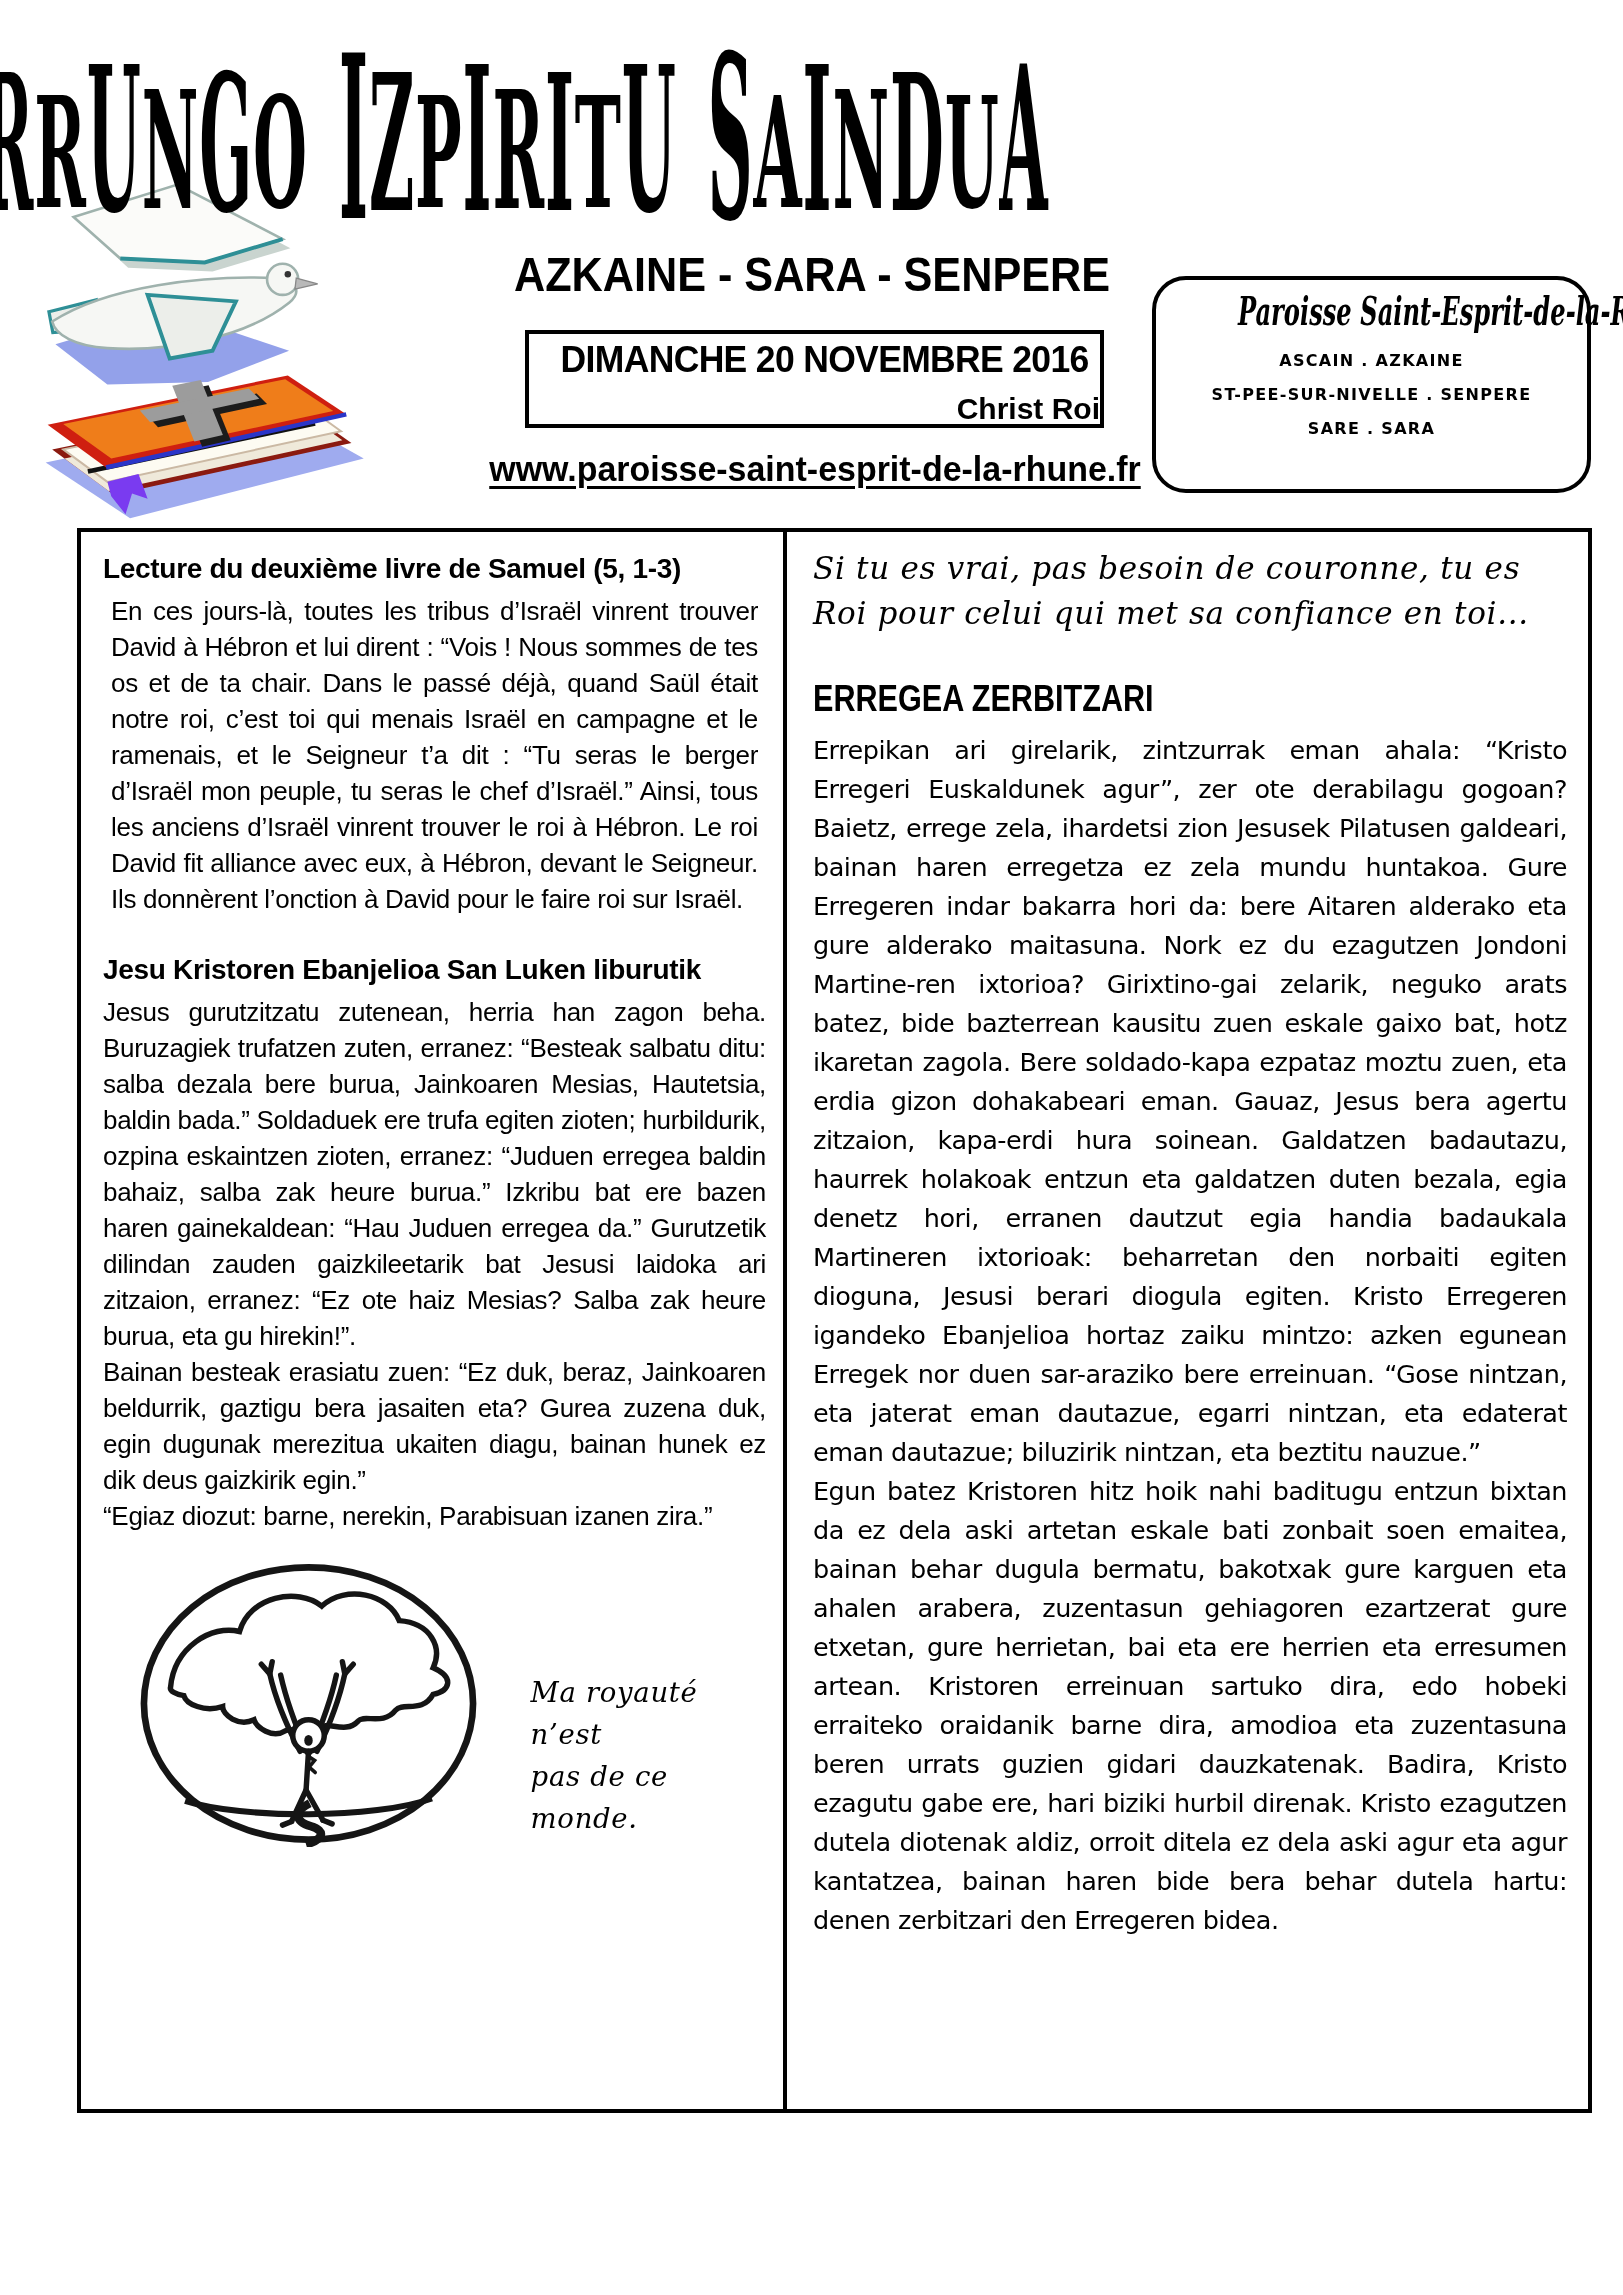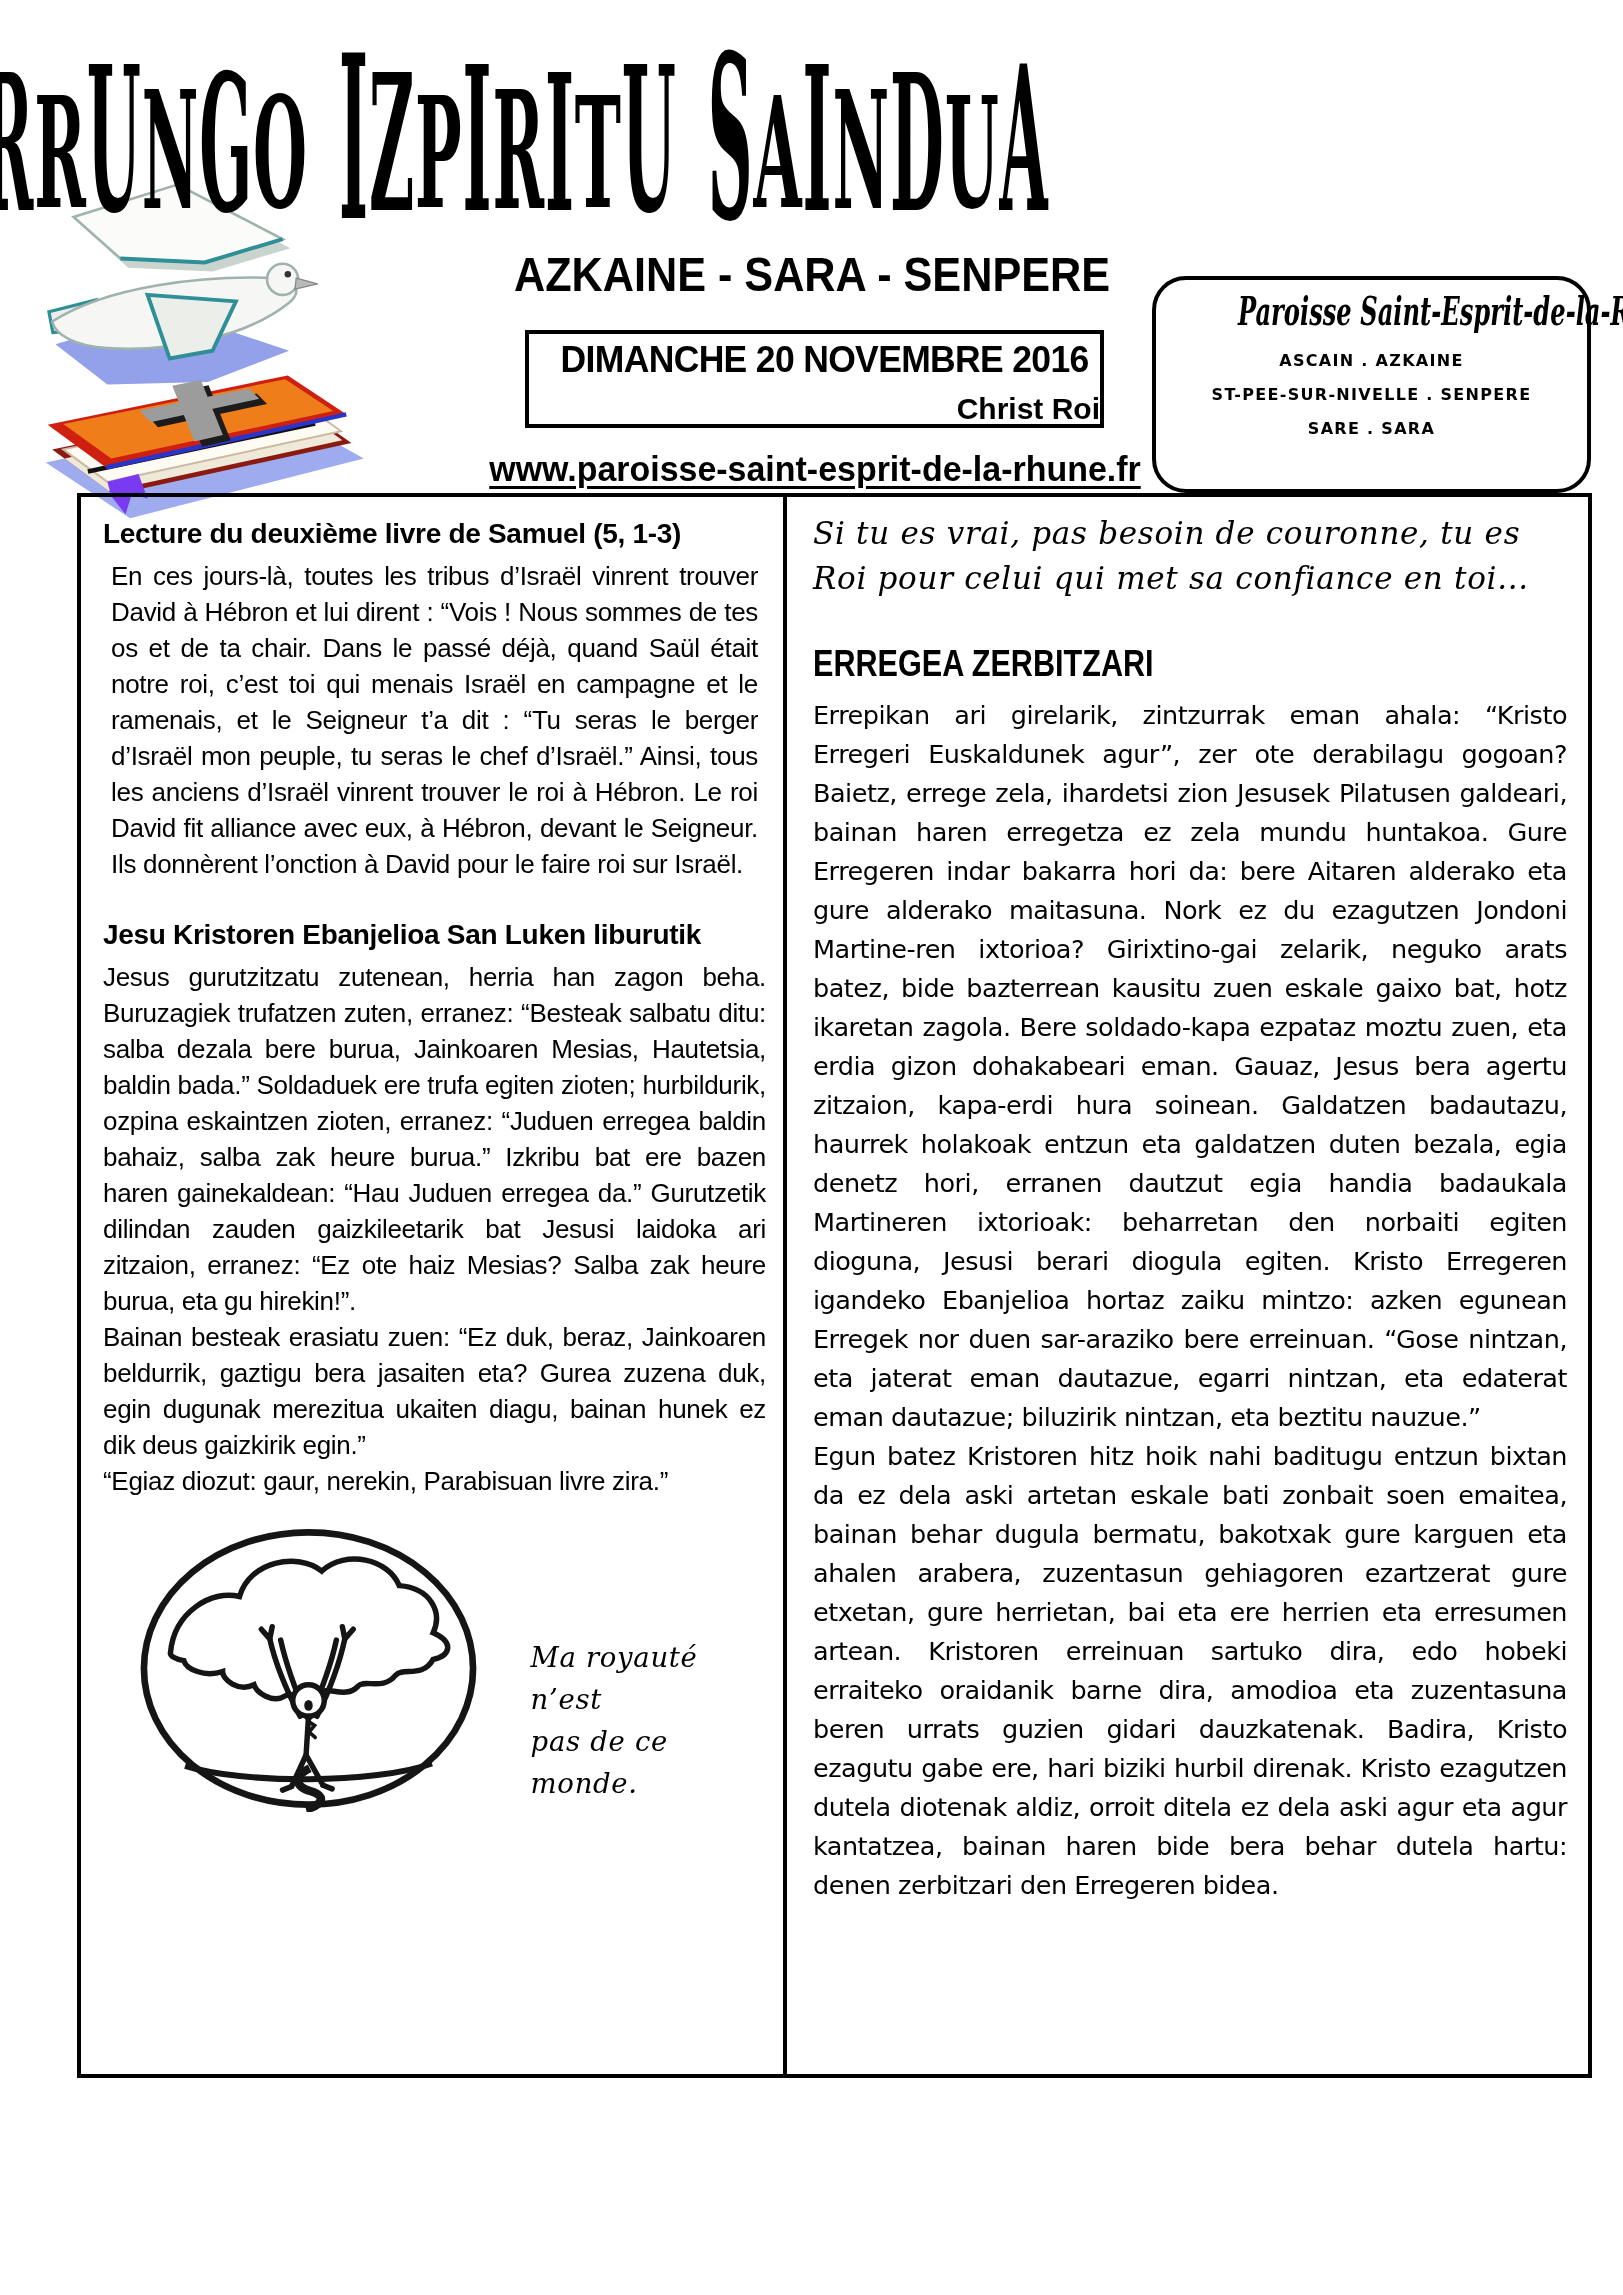--- a/index.html
+++ b/index.html
@@ -45,21 +45,21 @@
     font-family:"DejaVu Serif",serif;font-style:italic;font-weight:bold;
     font-size:39px;white-space:nowrap;transform:scaleX(.62);transform-origin:center;
   }
   .parish-line{
     font-family:"DejaVu Sans",sans-serif;font-weight:bold;font-size:16px;
     line-height:34px;letter-spacing:1.3px;white-space:nowrap;
   }
   .parish-lines{margin-top:10.5px;}
   
   .content-box{
-    position:absolute;left:77px;top:493px;width:1515px;height:1585px;
+    position:absolute;left:77px;top:528px;width:1515px;height:1585px;
     border:4.6px solid #000;box-sizing:border-box;display:flex;
   }
   .col-left{
     width:706px;flex:none;border-right:4.6px solid #000;box-sizing:border-box;
     padding:15.7px 17px 0 22px;
   }
   .col-right{flex:1;padding:10.5px 21px 0 26px;box-sizing:border-box;}
   .reading-title{
     font-size:28px;font-weight:bold;margin:5.2px 0 7.9px 0;letter-spacing:-0.3px;
   }
@@ -159,21 +159,21 @@
   <div class="content-box">
 
     <section class="col-left">
       <h3 class="reading-title">Lecture du deuxième livre de Samuel (5, 1-3)</h3>
       <p class="fr-text">En ces jours-là, toutes les tribus d’Israël vinrent trouver David à Hébron et lui dirent : “Vois ! Nous sommes de tes os et de ta chair. Dans le passé déjà, quand Saül était notre roi, c’est toi qui menais Israël en campagne et le ramenais, et le Seigneur t’a dit : “Tu seras le berger d’Israël mon peuple, tu seras le chef d’Israël.” Ainsi, tous les anciens d’Israël vinrent trouver le roi à Hébron. Le roi David fit alliance avec eux, à Hébron, devant le Seigneur. Ils donnèrent l’onction à David pour le faire roi sur Israël.</p>
 
       <h3 class="reading-title second">Jesu Kristoren Ebanjelioa San Luken liburutik</h3>
       <div class="eu-gospel">
         <p>Jesus gurutzitzatu zutenean, herria han zagon beha. Buruzagiek trufatzen zuten, erranez: “Besteak salbatu ditu: salba dezala bere burua, Jainkoaren Mesias, Hautetsia, baldin bada.” Soldaduek ere trufa egiten zioten; hurbildurik, ozpina eskaintzen zioten, erranez: “Juduen erregea baldin bahaiz, salba zak heure burua.” Izkribu bat ere bazen haren gainekaldean: “Hau Juduen erregea da.” Gurutzetik dilindan zauden gaizkileetarik bat Jesusi laidoka ari zitzaion, erranez: “Ez ote haiz Mesias? Salba zak heure burua, eta gu hirekin!”.</p>
         <p>Bainan besteak erasiatu zuen: “Ez duk, beraz, Jainkoaren beldurrik, gaztigu bera jasaiten eta? Gurea zuzena duk, egin dugunak merezitua ukaiten diagu, bainan hunek ez dik deus gaizkirik egin.”</p>
-        <p>“Egiaz diozut: gaur, nerekin, Parabisuan livre zira.”</p>
+        <p>“Egiaz diozut: barne, nerekin, Parabisuan izanen zira.”</p>
       </div>
 
       <div class="illustration-row">
 
         <svg class="egg-svg" viewBox="0 0 600 470" aria-hidden="true">
           <ellipse cx="300" cy="235" rx="272" ry="225" fill="#fff" stroke="#151515" stroke-width="11"></ellipse>
 
           <path d="M72,208 C78,142 140,104 186,116 C202,58 282,42 322,74 C362,38 432,54 450,98
                    C502,102 522,142 506,176 C542,192 534,214 506,220
                    C488,252 456,232 444,246 C424,272 392,252 382,264

